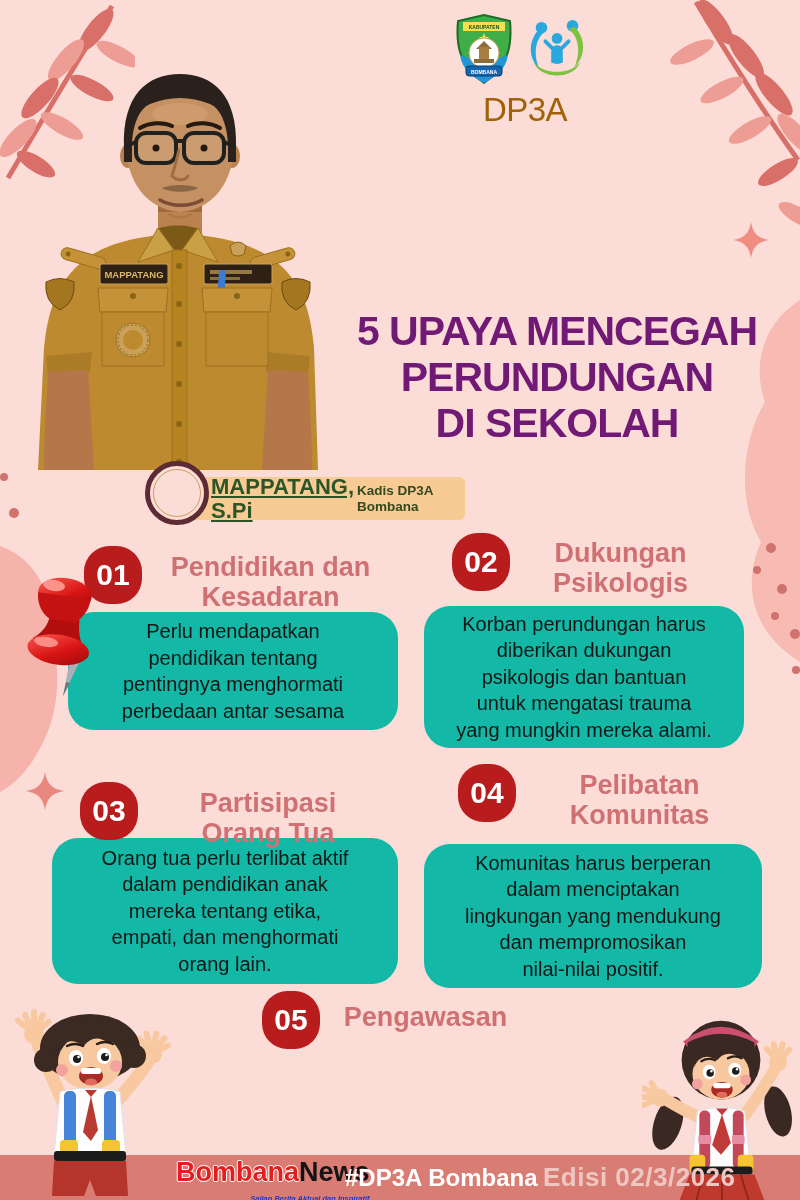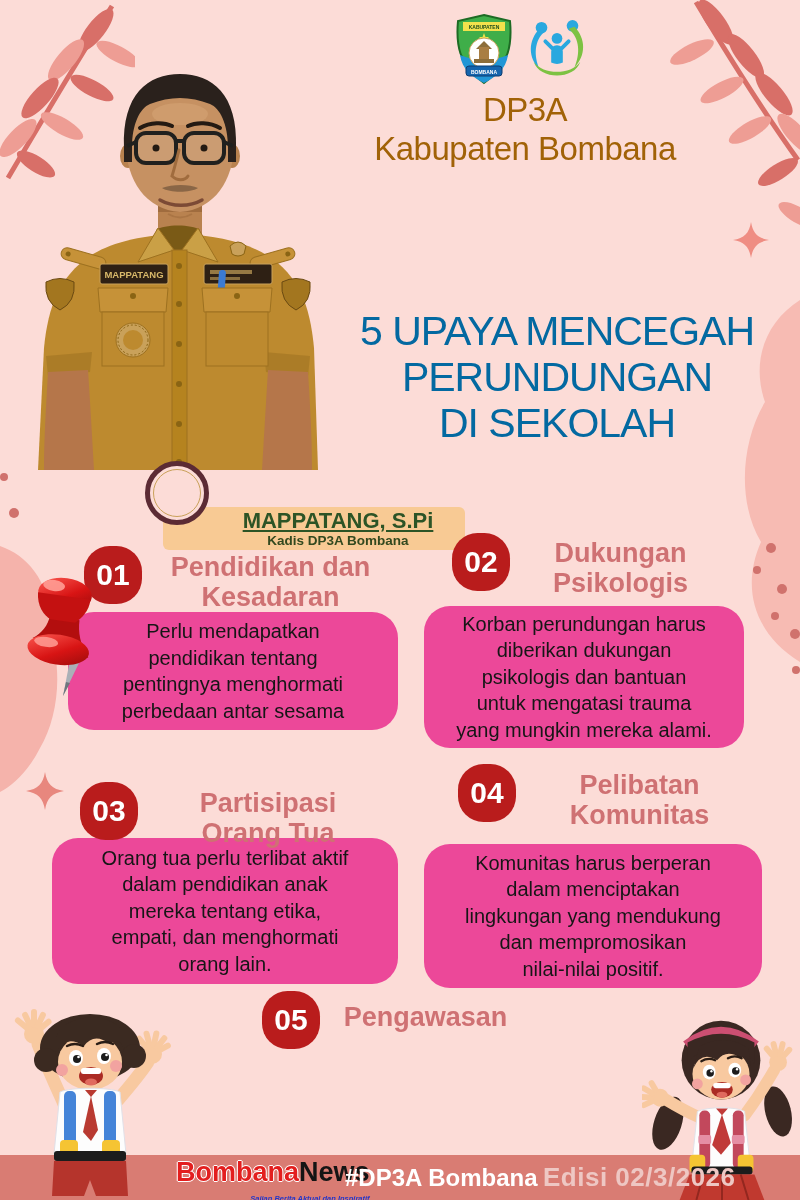--- a/index.html
+++ b/index.html
@@ -6,39 +6,39 @@
   #poster{
     position:relative;width:800px;height:1200px;overflow:hidden;
     background:#fcdcd7;
     font-family:"Liberation Sans","DejaVu Sans",sans-serif;
   }
   .abs{position:absolute;}
   
   .org-name{left:330px;top:90px;width:390px;text-align:center;color:#a16207;
     font-weight:normal;font-size:33px;line-height:39px;letter-spacing:-0.5px;}
   
-  .main-title{left:318px;top:308px;width:478px;text-align:center;color:#0369a1;
-    font-weight:normal;font-size:41px;line-height:46px;letter-spacing:-1px;}
+  .main-title{left:318px;top:308px;width:478px;text-align:center;color:#701a75;
+    font-weight:bold;font-size:41px;line-height:46px;letter-spacing:-1px;}
   
   .badge-bar{left:163px;top:477px;width:302px;height:43px;background:#f8ca94;
-    border-radius:6px;display:flex;flex-direction:column;justify-content:center;
-    align-items:center;padding-left:48px;box-sizing:border-box;margin-top:30px;}
+    border-radius:6px;display:flex;flex-direction:row;justify-content:center;
+    align-items:center;padding-left:48px;box-sizing:border-box;}
   .badge-name{color:#2c5426;font-weight:bold;font-size:22px;text-decoration:underline;line-height:24px;}
   .badge-role{color:#33491f;font-weight:bold;font-size:13.5px;line-height:16px;}
   .badge-ring{left:145px;top:461px;width:64px;height:64px;border-radius:50%;
     border:5px solid #5c2b34;background:#fcdcd7;box-sizing:border-box;}
   .badge-ring-inner{position:absolute;left:3px;top:3px;right:3px;bottom:3px;
     border-radius:50%;border:1.5px solid #c9a15a;}
   
   .num-circle{width:58px;height:58px;background:#b91c1c;border-radius:44%;
     display:flex;align-items:center;justify-content:center;color:#fff;
     font-weight:bold;font-size:30px;z-index:3;}
   .item-title{color:#cf7173;font-weight:bold;font-size:27px;line-height:30px;
     text-align:center;white-space:pre-line;z-index:3;}
-  .card{background:#ec4899;border-radius:26px;z-index:2;
+  .card{background:#14b8a6;border-radius:26px;z-index:2;
     display:flex;align-items:center;justify-content:center;
     text-align:center;color:#161616;font-size:20px;line-height:26.5px;
     white-space:pre-line;box-sizing:border-box;padding:8px 6px;}
   
   .footer-bar{left:0;top:1155px;width:800px;height:45px;background:#d97c73;z-index:5;}
   .brand{left:176px;top:1159px;z-index:7;line-height:26px;text-align:center;}
   .brand-red{color:#e31e1e;font-weight:bold;font-size:27px;
     text-shadow:-1px 0 #fff,1px 0 #fff,0 -1px #fff,0 1px #fff;}
   .brand-black{color:#141414;font-weight:bold;font-size:27px;}
   .brand-tagline{color:#2436c9;font-size:7.5px;font-style:italic;font-weight:bold;
@@ -124,21 +124,20 @@
     <path d="M14 10 C2 22 2 40 14 52 C8 38 8 22 20 12 Z" fill="#29a8df"></path>
     <path d="M50 8 C62 20 62 38 50 50 C56 36 56 20 44 10 Z" fill="#7dc242"></path>
     <path d="M8 44 C18 58 46 58 56 44 C50 63 14 63 8 44 Z" fill="#7dc242"></path>
     <circle cx="32" cy="20" r="5.5" fill="#29a8df"></circle>
     <path d="M32 27 C28 27 26 30 26 34 L26 45 C30 47 34 47 38 45 L38 34 C38 30 36 27 32 27 Z" fill="#29a8df"></path>
     <path d="M27 30 L20 23 M37 30 L44 23" stroke="#29a8df" stroke-width="4" stroke-linecap="round"></path>
   </svg>
 
   <div class="abs org-name z2">
     <div>DP3A</div>
-    <div>Kabupaten Bombana</div>
   </div>
 
   <svg class="abs z2" style="left:22px;top:38px" width="312" height="432" viewBox="0 0 312 432">
 
     <rect x="136" y="148" width="44" height="62" fill="#b9824f"></rect>
     <rect x="136" y="148" width="44" height="26" fill="#a06c3e"></rect>
 
     <path d="M156 196 C116 197 86 206 68 218 C38 238 26 268 22 310 L16 432 L296 432 L292 310 C288 266 276 237 246 218 C227 206 198 197 156 196 Z" fill="#bd8a2f"></path>
 
     <path d="M24 318 L70 314 L68 334 L26 338 Z" fill="#9d7120" opacity="0.55"></path>

